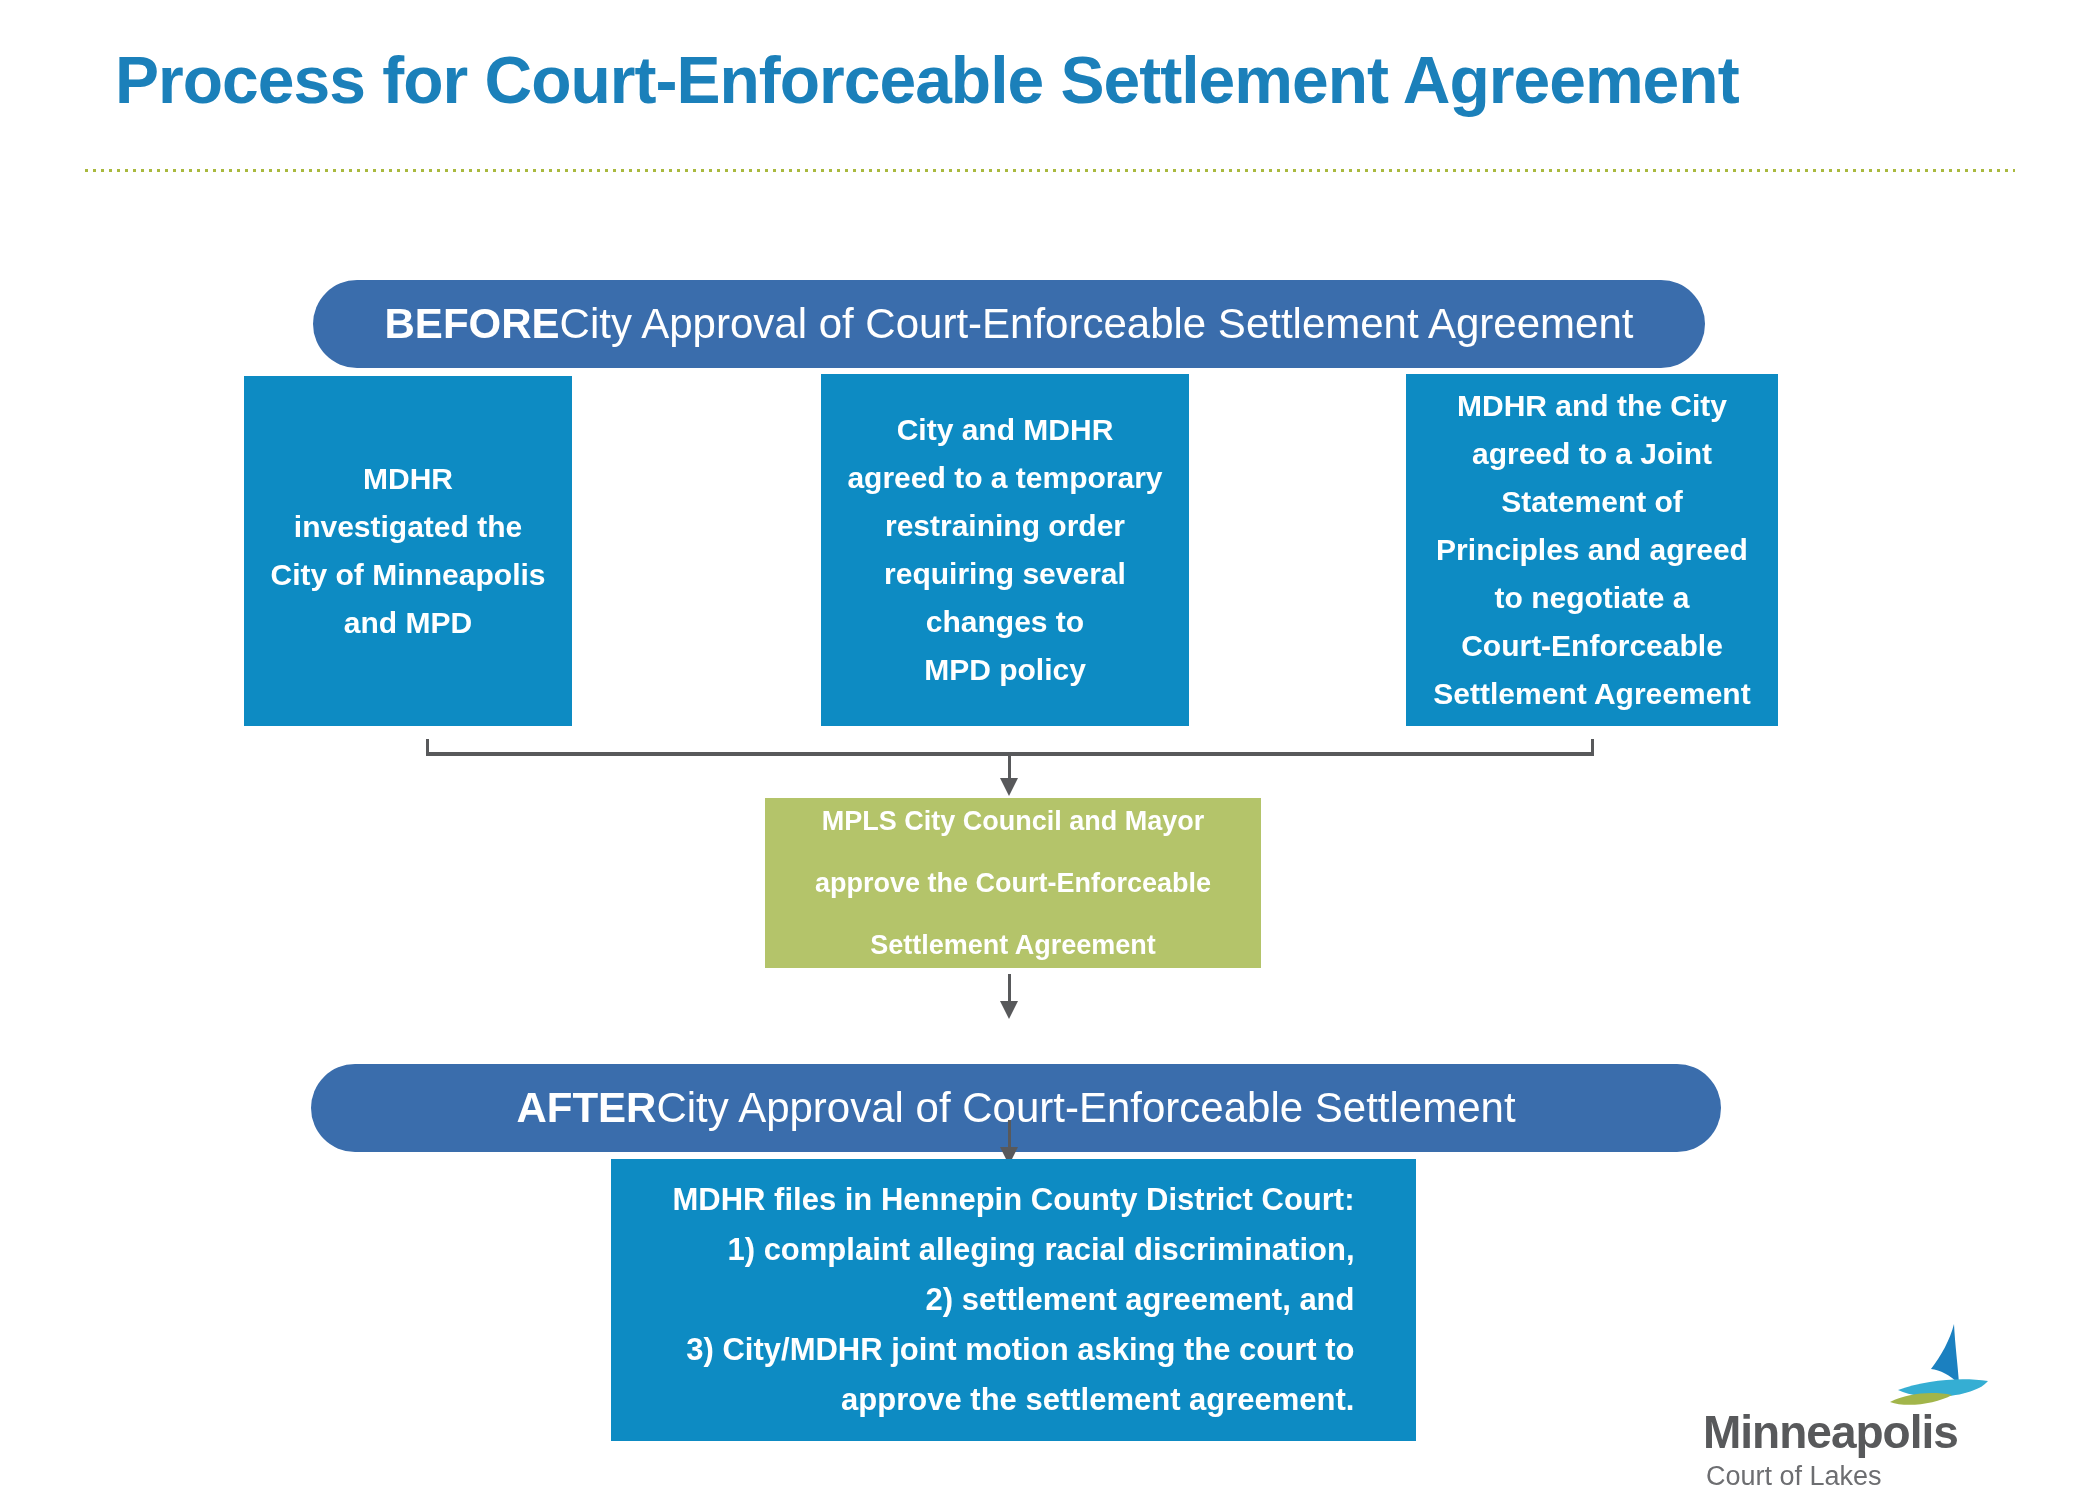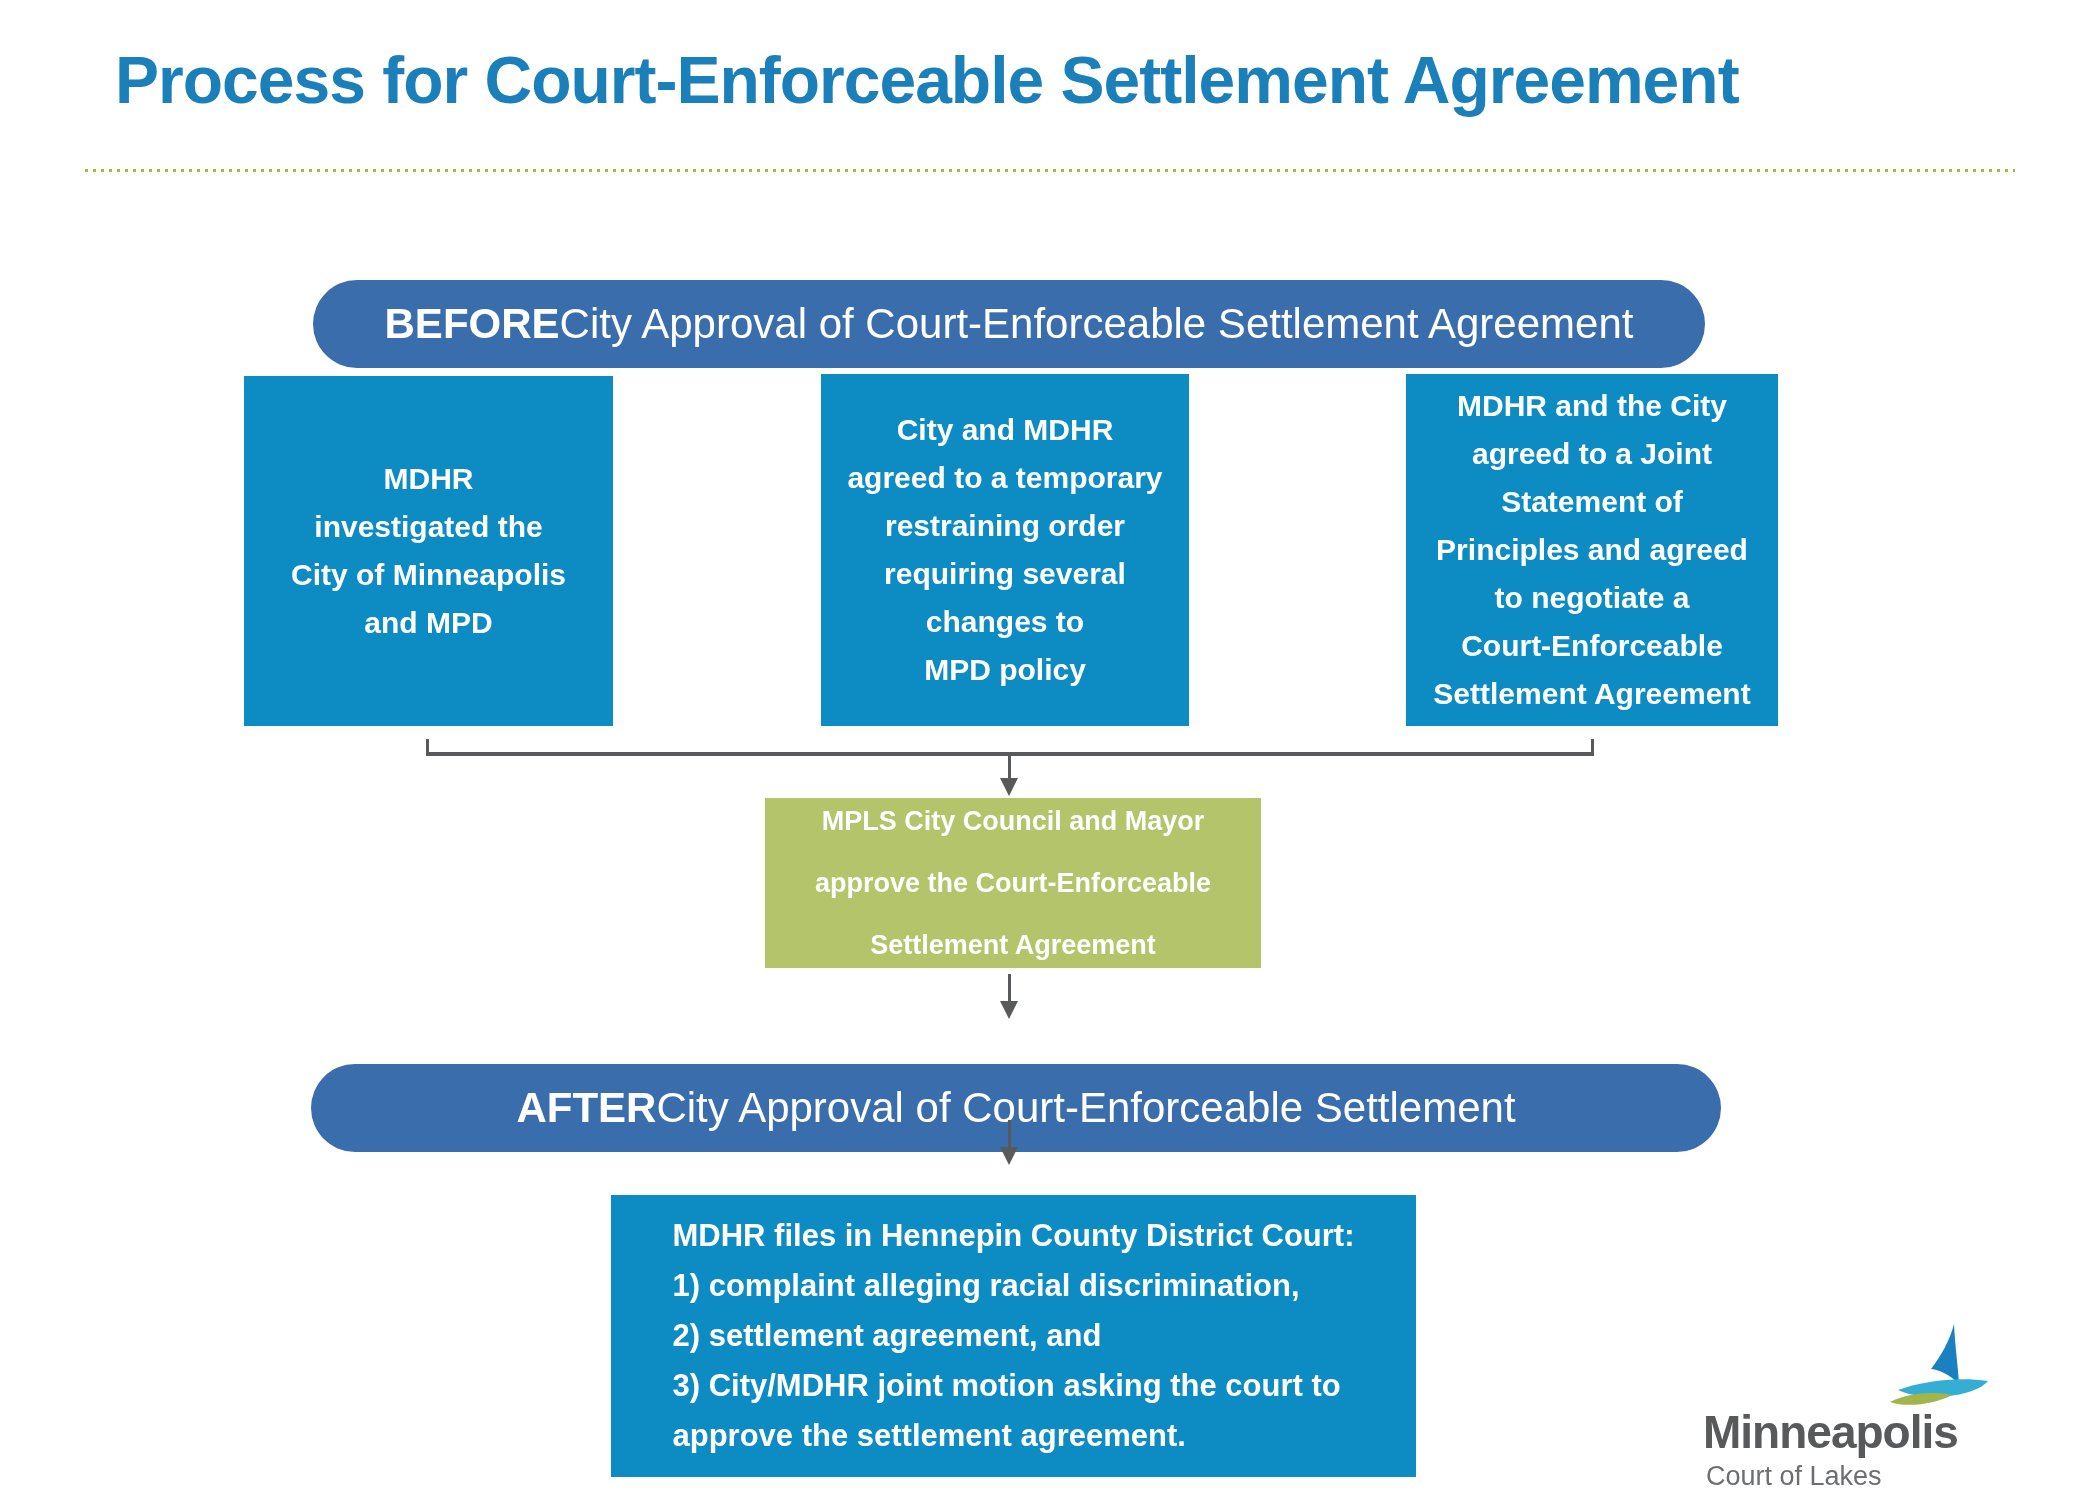--- a/index.html
+++ b/index.html
@@ -22,32 +22,32 @@
     color:#ffffff;font-size:42px;white-space:nowrap;margin-top:37px;
   }
   .pill .em{font-weight:bold;}
   .pill-before{left:313px;top:243px;width:1392px;}
   .pill-after{left:311px;top:1027px;width:1410px;}
   .stepbox{
     position:absolute;background:#0d8bc3;color:#ffffff;
     display:flex;align-items:center;justify-content:center;text-align:center;
     font-weight:bold;font-size:30px;line-height:48px;
   }
-  .box1{left:244px;top:376px;width:369px;height:350px;}
+  .box1{left:244px;top:376px;width:328px;height:350px;}
   .box2{left:821px;top:374px;width:368px;height:352px;}
   .box3{left:1406px;top:374px;width:372px;height:352px;}
   .pre{white-space:pre-line;}
   .greenbox{
     position:absolute;left:765px;top:798px;width:496px;height:170px;background:#b4c46a;
     color:#ffffff;display:flex;align-items:center;justify-content:center;text-align:center;
     font-weight:bold;font-size:27px;line-height:62px;
   }
   .filingbox{
-    position:absolute;left:611px;top:1195px;width:805px;height:282px;background:#0d8bc3;
-    color:#ffffff;display:flex;align-items:center;justify-content:center;text-align:left;
+    position:absolute;left:611px;top:1159px;width:805px;height:282px;background:#0d8bc3;
+    color:#ffffff;display:flex;align-items:center;justify-content:center;text-align:right;
     font-weight:bold;font-size:31px;line-height:50px;
   }
   .cline{position:absolute;background:#58595b;}
   .ahead{
     position:absolute;width:0;height:0;
     border-left:9px solid transparent;border-right:9px solid transparent;
     border-top:18px solid #58595b;
   }
   .logo-wordmark{
     position:absolute;left:1703px;top:1405px;margin:0;

